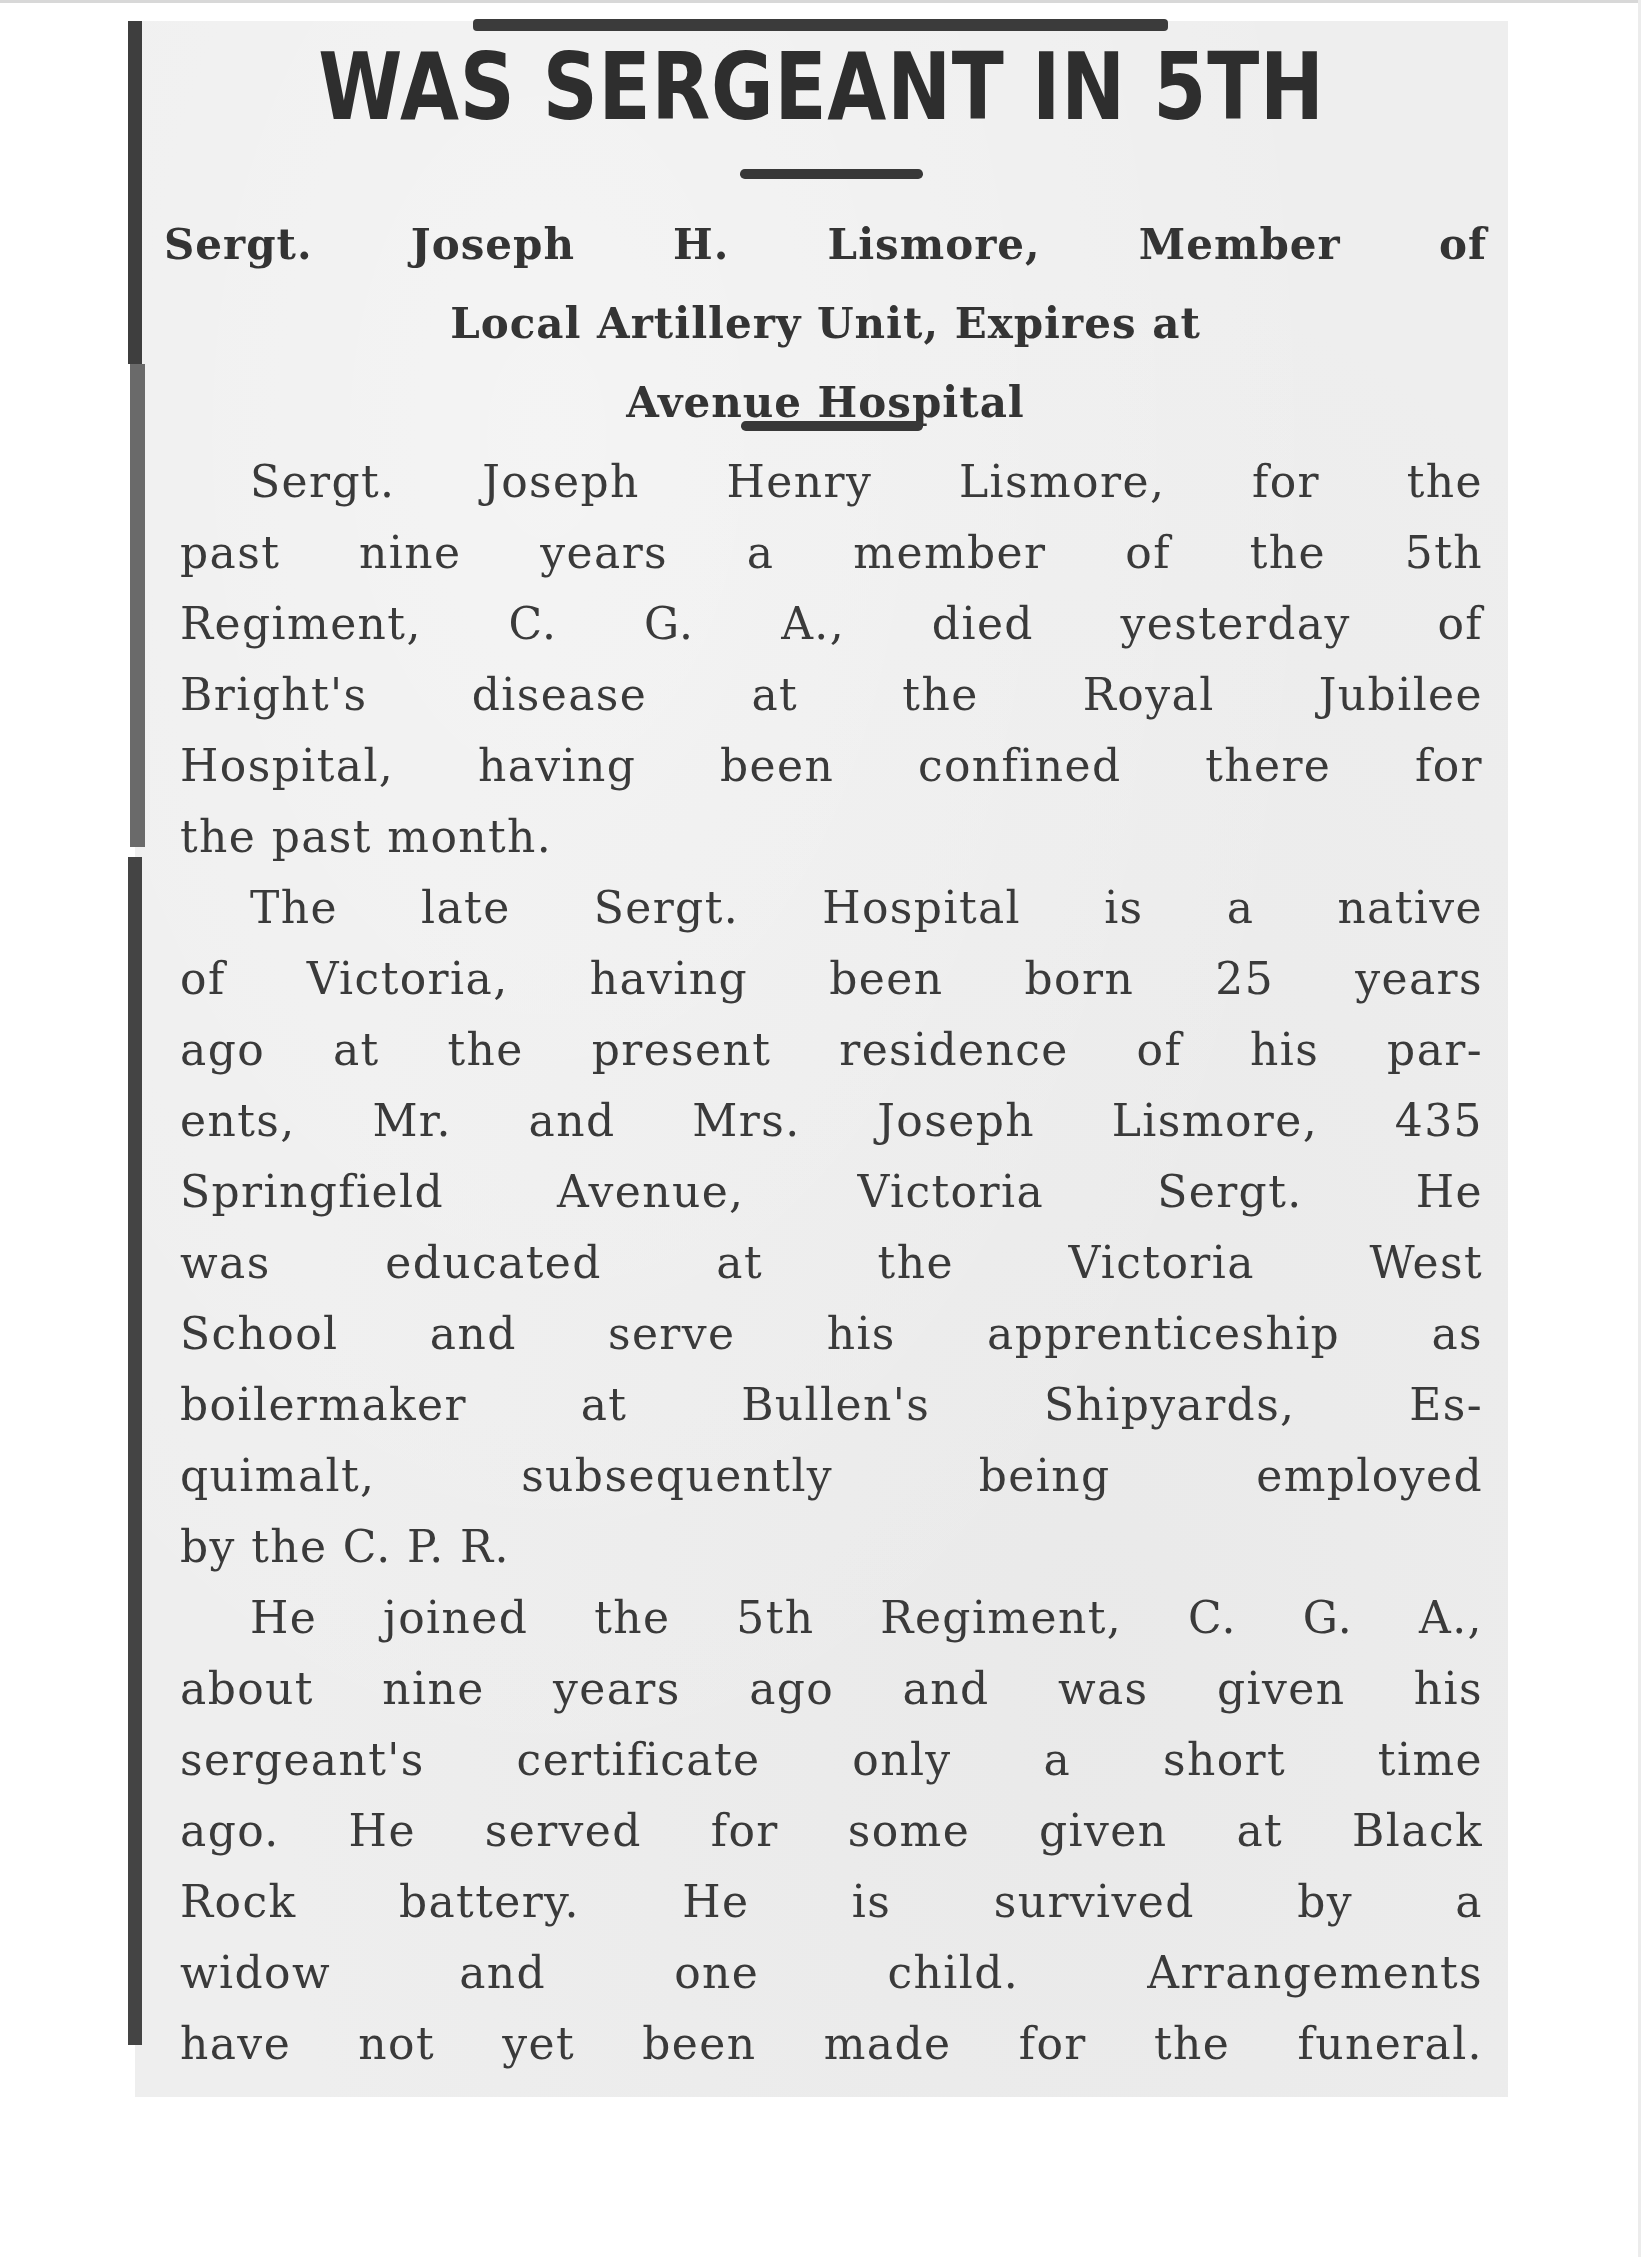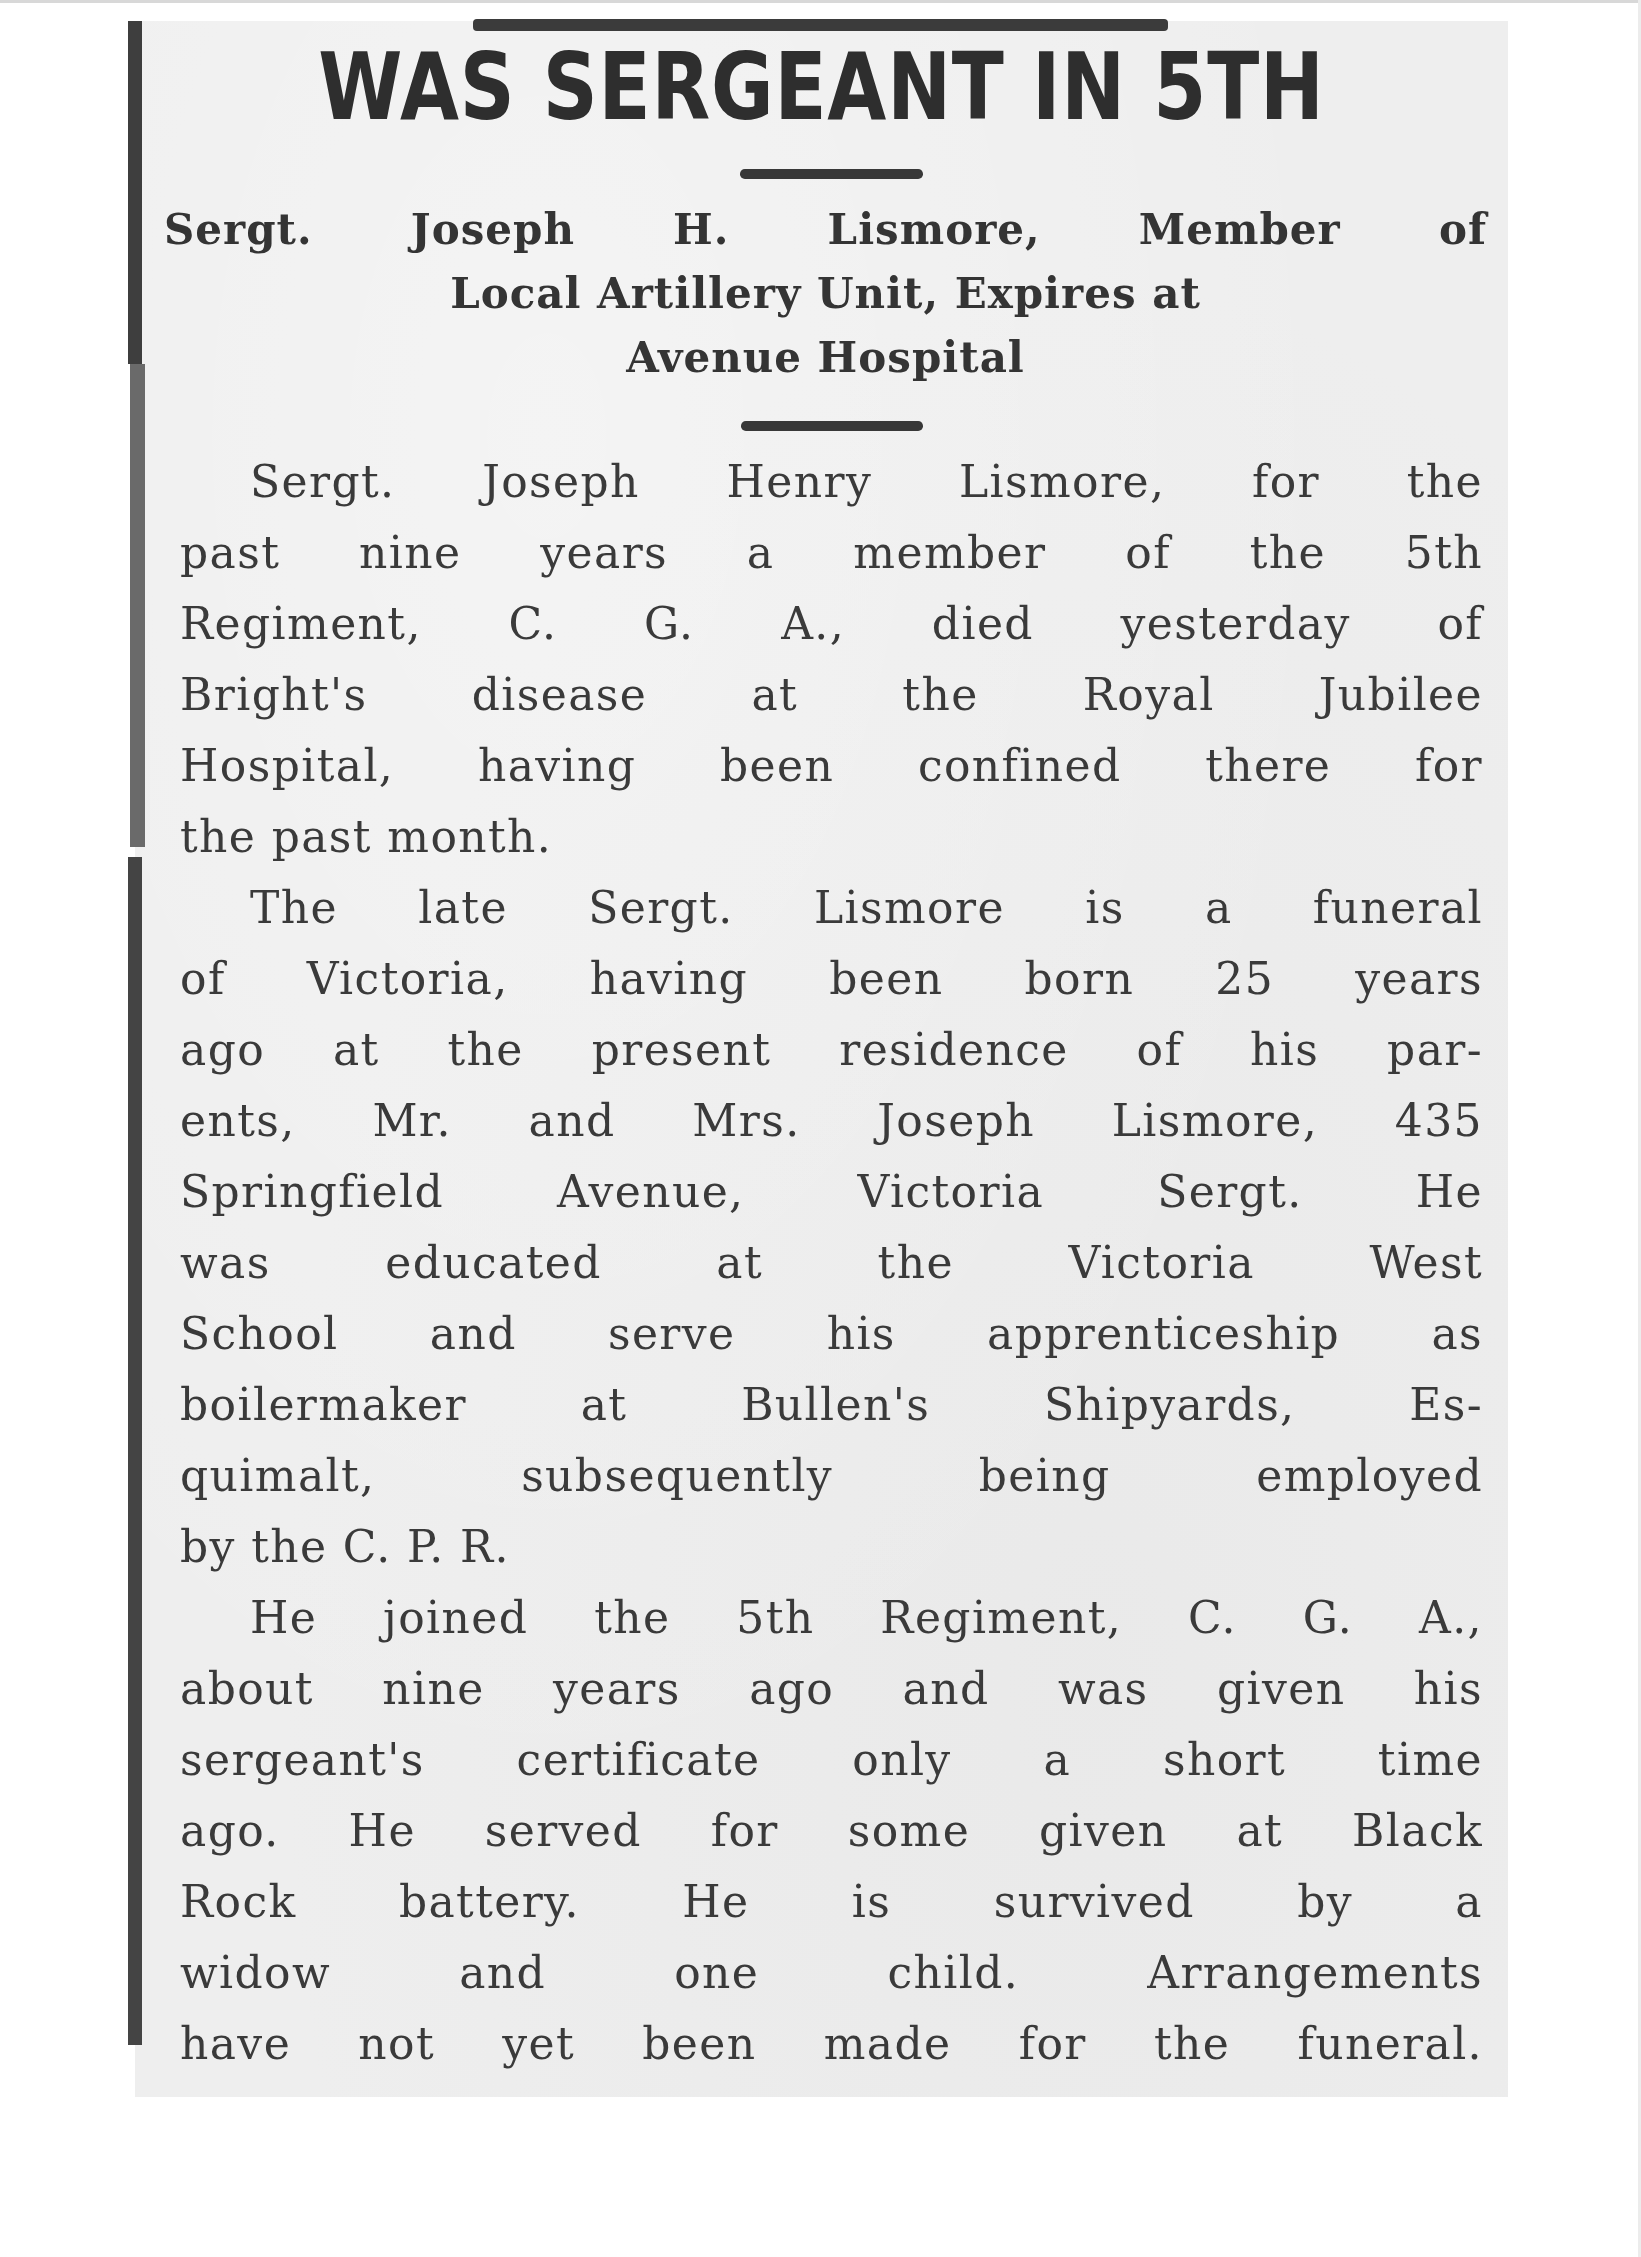--- a/index.html
+++ b/index.html
@@ -92,20 +92,21 @@
       font-family: "DejaVu Serif", serif;
       font-weight: bold;
       font-size: 42px;
       line-height: 64px;
       color: #343434;
       letter-spacing: 1px;
     }
     .subhead .line {
       display: block;
       white-space: nowrap;
+      margin-top: 15px;
     }
     .subhead .line.l1 { text-align: justify; text-align-last: justify; }
 
     .body-text {
       position: absolute;
       left: 180px;
       top: 446px;
       width: 1303px;
       font-family: "DejaVu Serif", serif;
       font-weight: normal;
@@ -156,21 +157,21 @@
 
 <div class="body-text">
 
   <span class="line indent">Sergt. Joseph Henry Lismore, for the</span>
   <span class="line">past nine years a member of the 5th</span>
   <span class="line">Regiment, C. G. A., died yesterday of</span>
   <span class="line">Bright's disease at the Royal Jubilee</span>
   <span class="line">Hospital, having been confined there for</span>
   <span class="line last">the past month.</span>
 
-  <span class="line indent">The late Sergt. Lismore is a funeral</span>
+  <span class="line indent">The late Sergt. Hospital is a native</span>
   <span class="line">of Victoria, having been born 25 years</span>
   <span class="line">ago at the present residence of his par-</span>
   <span class="line">ents, Mr. and Mrs. Joseph Lismore, 435</span>
   <span class="line">Springfield Avenue, Victoria Sergt. He</span>
   <span class="line">was educated at the Victoria West</span>
   <span class="line">School and serve his apprenticeship as</span>
   <span class="line">boilermaker at Bullen's Shipyards, Es-</span>
   <span class="line">quimalt, subsequently being employed</span>
   <span class="line last">by the C. P. R.</span>
 

